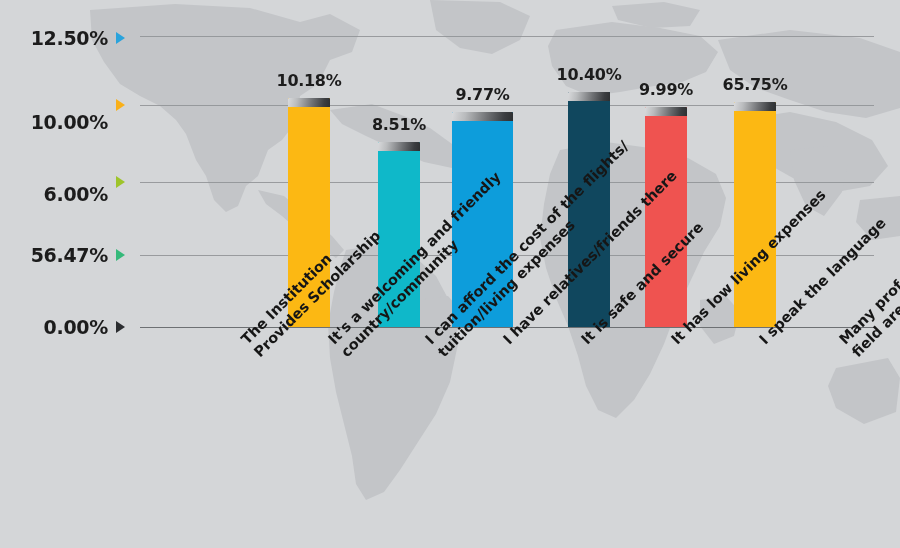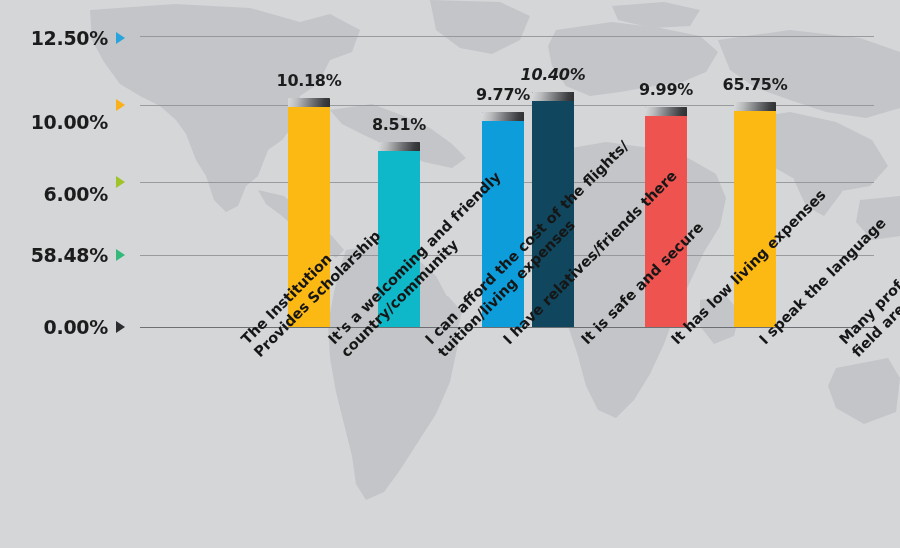--- a/index.html
+++ b/index.html
@@ -122,21 +122,21 @@
     </g>
   </svg>
 </div>
 
 <div id="chart">
 
   <div class="ylab-wrap">
     <div class="ylabel" style="top:38px;">12.50%</div>
     <div class="ylabel" style="top:105px;margin-top:17px;">10.00%</div>
     <div class="ylabel" style="top:194px;">6.00%</div>
-    <div class="ylabel" style="top:255px;">58.48%</div>
+    <div class="ylabel" style="top:255px;">56.47%</div>
     <div class="ylabel" style="top:327px;text-align:center;">0.00%</div>
   </div>
 
   <div>
     <span class="ytick" style="left: 116px; top: 38px; border-left-color: rgb(41, 163, 220);"></span>
     <span class="ytick" style="left: 116px; top: 105px; border-left-color: rgb(249, 176, 25);"></span>
     <span class="ytick" style="left: 116px; top: 182px; border-left-color: rgb(158, 196, 42);"></span>
     <span class="ytick" style="left: 116px; top: 255px; border-left-color: rgb(53, 185, 122);"></span>
     <span class="ytick" style="left: 116px; top: 327px; border-left-color: rgb(43, 45, 48);"></span>
   </div>
@@ -157,28 +157,28 @@
       <div class="bar-val" style="bottom:237px;">10.18%</div>
     </div>
 
     <div class="bar-col" style="left:238px;height:307px;">
       <div class="bar-body" style="height:185px;background:#0fb8c9;">
         <div class="bar-cap" style="top:0;"></div>
       </div>
       <div class="bar-val" style="bottom:193px;">8.51%</div>
     </div>
 
-    <div class="bar-col" style="left:342px;height:307px;">
+    <div class="bar-col" style="left:312px;height:307px;padding-left:19px;">
       <div class="bar-body" style="height:215px;background:#0d9ddb;">
         <div class="bar-cap" style="top:0;"></div>
       </div>
       <div class="bar-val" style="bottom:223px;">9.77%</div>
     </div>
 
-    <div class="bar-col" style="left:392px;height:307px;font-style:italic;">
+    <div class="bar-col" style="left:428px;height:307px;">
       <div class="bar-body" style="height:235px;background:#10475e;">
         <div class="bar-cap" style="top:0;"></div>
       </div>
       <div class="bar-val" style="bottom:243px;">10.40%</div>
     </div>
 
     <div class="bar-col" style="left:505px;height:307px;">
       <div class="bar-body" style="height:220px;background:#ef5350;">
         <div class="bar-cap" style="top:0;"></div>
       </div>

